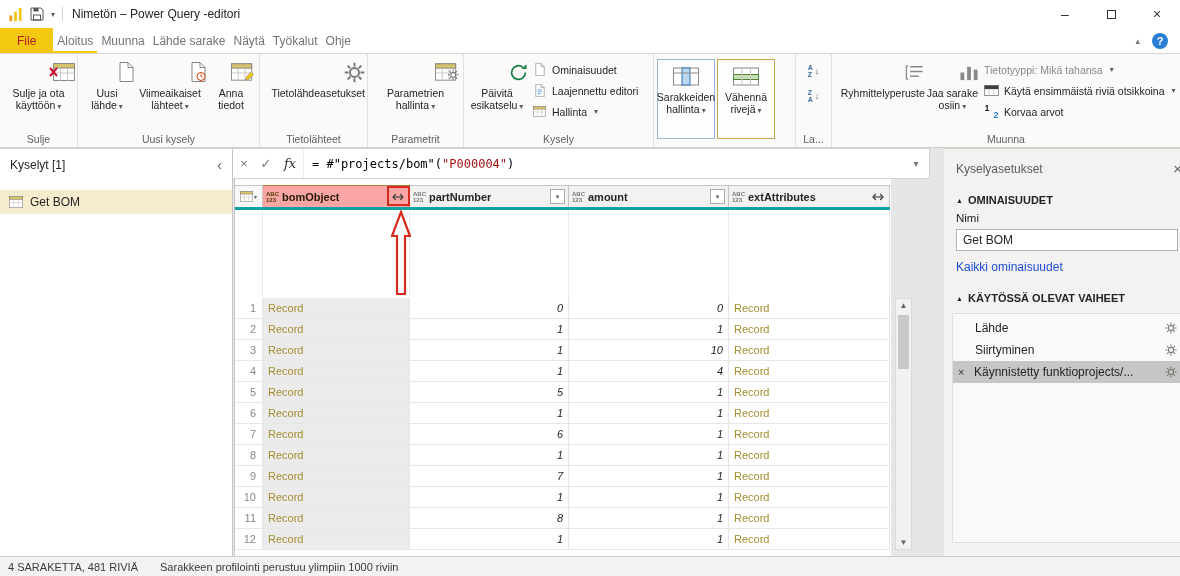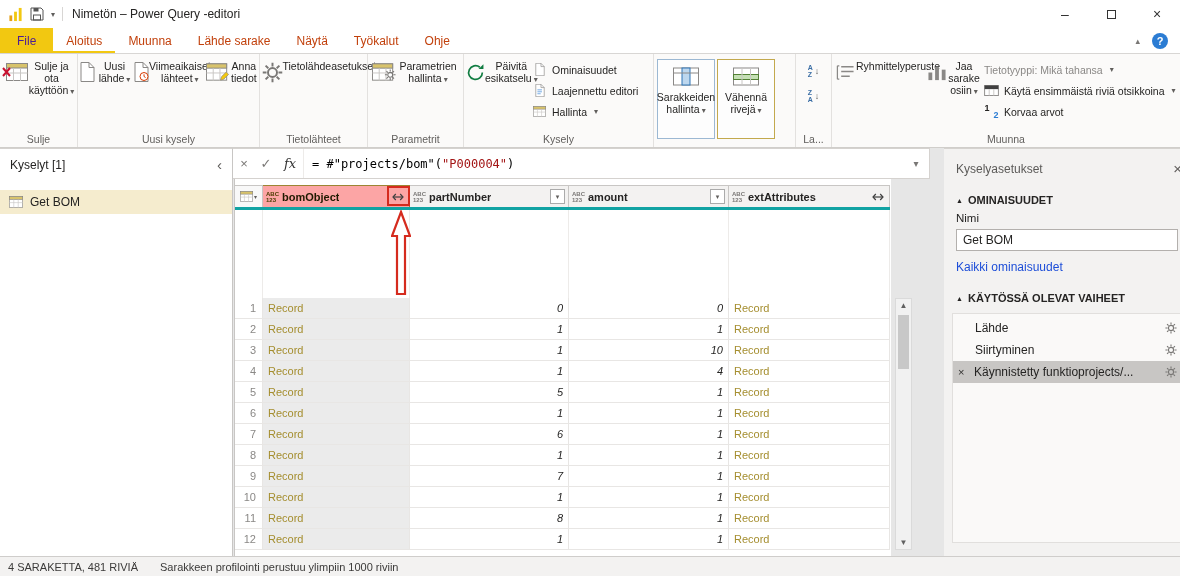--- a/index.html
+++ b/index.html
@@ -11,34 +11,34 @@
 .titlebar{position:absolute;top:0;left:0;right:0;height:28px;background:#FFF;display:flex;align-items:center;padding-left:8px;gap:7px}
 .tb-caret{font-size:8px;color:#605E5C}
 .tb-sep{width:1px;height:14px;background:#D8D6D4}
 .tb-title{font-size:12px;color:#252423;margin-left:2px;white-space:nowrap}
 .win-controls{margin-left:auto;display:flex;height:100%}
 .win-btn{width:46px;height:100%;display:flex;align-items:center;justify-content:center;font-size:14px;color:#333;cursor:default}
 .max-glyph{width:9px;height:9px;border:1px solid #333;display:inline-block}
 
 
 .tabsrow{position:absolute;top:28px;left:0;right:0;height:26px;background:#FFF;border-bottom:1px solid #D8D6D4;display:flex;align-items:stretch}
-.file-tab{background:#F2C811;padding:0 17px;display:flex;align-items:center;color:#4c1d95}
-.tab{padding:0 13px;display:flex;align-items:center;color:#c2410c;white-space:nowrap}
+.file-tab{background:#F2C811;padding:0 17px;display:flex;align-items:center;color:#b91c1c}
+.tab{padding:0 4px;display:flex;align-items:center;color:#737373;white-space:nowrap}
 .tab.active{box-shadow:inset 0 -2px 0 #F2C811}
 .tabs-right{margin-left:auto;display:flex;align-items:center;gap:12px;padding-right:12px}
 .ribbon-collapse{color:#797775;font-size:9px}
 .help-badge{width:16px;height:16px;border-radius:50%;background:#2B7CD3;color:#FFF;display:flex;align-items:center;justify-content:center;font-size:11px;font-weight:bold}
 
 
 .ribbon{position:absolute;top:54px;left:0;right:0;height:94px;background:#FBFAF9;border-bottom:1px solid #D0CECB}
 .rgroup{position:absolute;top:0;height:93px;border-right:1px solid #E3E1DF}
 .rgroup.nob{border-right:none}
 .rbtns{display:flex;align-items:flex-start;padding:3px 2px 0 2px}
 .glabel{position:absolute;bottom:2px;left:0;right:0;text-align:center;font-size:10.5px;color:#605E5C;white-space:nowrap;overflow:hidden}
-.bigbtn{display:flex;align-items:flex-start;text-align:center;font-size:10.5px;line-height:12px;color:#252423;padding-top:3px}
+.bigbtn{display:flex;flex-direction:column;align-items:flex-end;text-align:center;font-size:10.5px;line-height:12px;color:#252423;padding-top:3px}
 .bicon{height:24px;display:flex;align-items:center;justify-content:center;margin-bottom:3px}
 .caret{font-size:8px;color:#605E5C;margin-left:2px}
 .vstack{display:flex;flex-direction:column;padding-top:2px}
 .smallrow{display:flex;align-items:center;gap:5px;height:21px;font-size:10.5px;padding:0 4px;white-space:nowrap;color:#252423}
 .smallrow .sicon{width:15px;display:flex;justify-content:center}
 .dim{color:#8A8886}
 .boxedbtn{border:1px solid #9CB8D3;background:#FDFDFD;width:58px;height:80px;display:flex;flex-direction:column;align-items:center;text-align:center;font-size:10.5px;line-height:12px;padding-top:4px;margin:2px 1px 0 1px}
 .boxedbtn.gold{border-color:#C3A94D}
 .sortcol{display:flex;flex-direction:column;padding-top:6px;align-items:center}
 .sortbtn{width:26px;height:22px;display:flex;align-items:center;justify-content:center;gap:2px;margin-bottom:3px}

